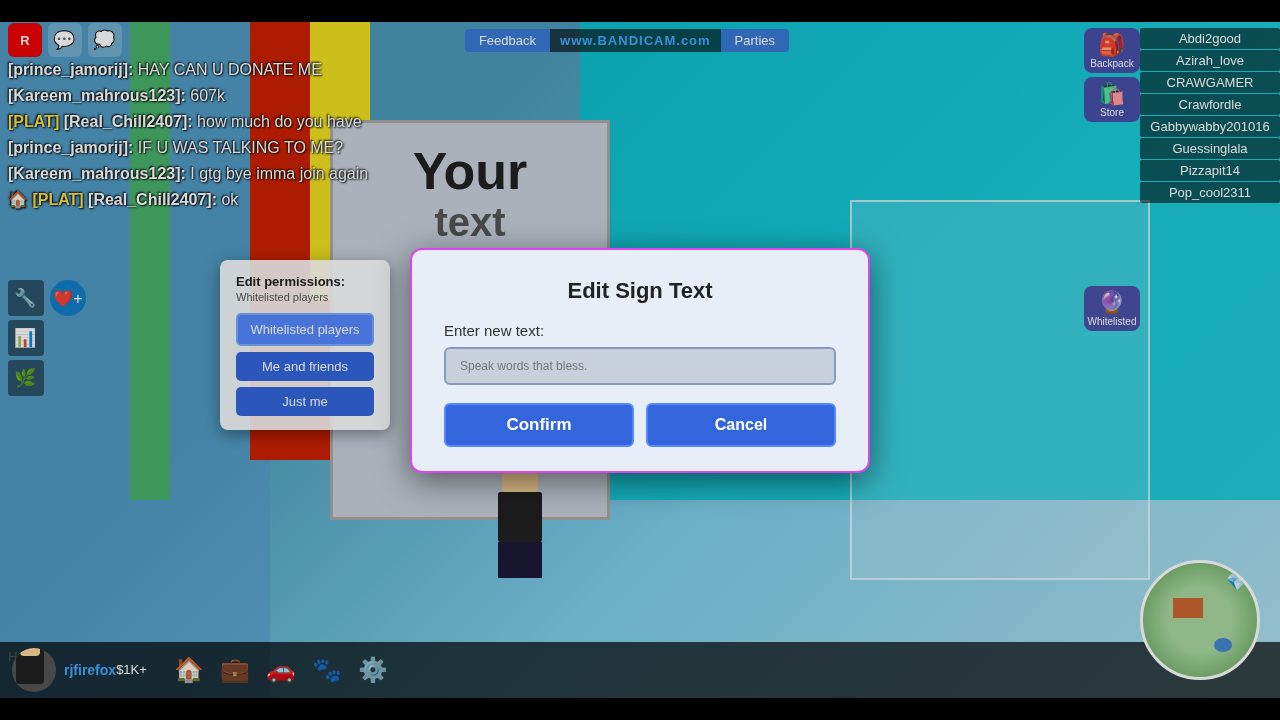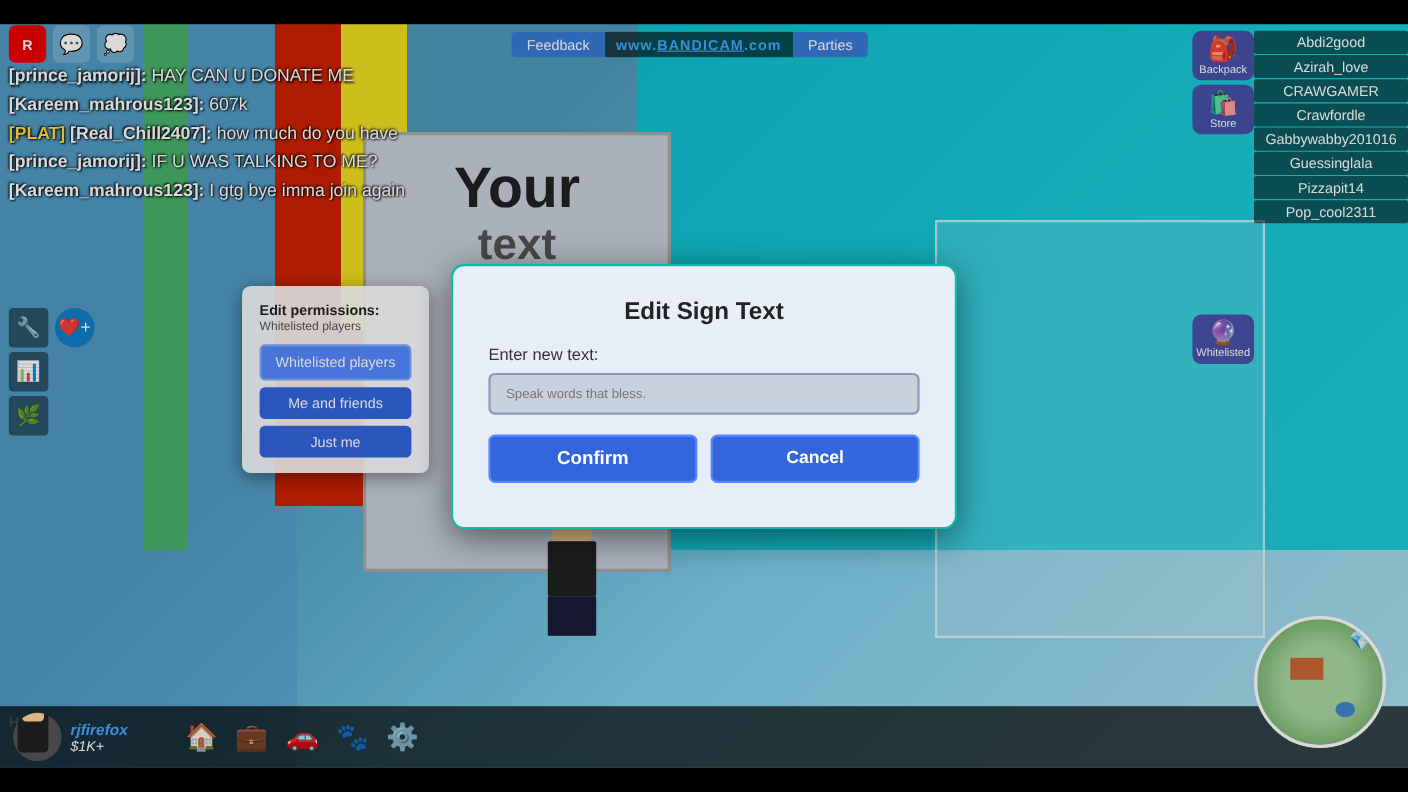--- a/index.html
+++ b/index.html
@@ -276,24 +276,24 @@
       inset: 0;
       background: rgba(0,0,0,0.15);
       z-index: 50;
       display: flex;
       align-items: center;
       justify-content: center;
     }
     #edit-sign-modal {
       background: #e8eef8;
       border-radius: 12px;
-      padding: 28px 32px 40px;
+      padding: 28px 32px 24px;
       width: 460px;
       box-shadow: 0 8px 32px rgba(0,0,0,0.5);
-      border: 2px solid #14b8a6;
+      border: 2px solid #d946ef;
     }
     .modal-title {
       text-align: center;
       font-size: 22px;
       font-weight: bold;
       color: #222;
       margin-bottom: 18px;
     }
     .modal-label {
       font-size: 15px;
@@ -374,23 +374,22 @@
       width: 20px;
       height: 18px;
       background: #ffd899;
       border-radius: 4px;
       position: absolute;
       top: -10px;
       left: 4px;
     }
     #player-info {
       display: flex;
-      flex-direction: column;
-      margin-right: 24px;
-      font-style: italic;
+      flex-direction: row;
+      margin-right: 0;
     }
     .player-name-tag {
       color: #4af;
       font-size: 14px;
       font-weight: bold;
     }
     .player-money {
       color: #fff;
       font-size: 13px;
     }
@@ -514,33 +513,34 @@
 
 <div id="top-bar">
   <div id="top-left-icons">
     <div class="top-icon roblox-icon">R</div>
     <div class="top-icon chat-icon-btn">💬</div>
     <div class="top-icon bubble-icon-btn">💭</div>
   </div>
   <div id="top-center">
     <button class="feedback-btn">Feedback</button>
     <span class="bandicam-badge">
-      <span>www.<span style="color:#4af;text-decoration:underline;">BANDICAM</span>.com</span>
+      <span>www.<span style="color:#4af;">BANDICAM</span>.com</span>
     </span>
     <button class="parties-btn">Parties</button>
   </div>
   <div style="width:140px;"></div>
 </div>
 
 <div id="chat-panel">
   <div class="chat-message"><span class="chat-name">[prince_jamorij]:</span> HAY CAN U DONATE ME</div>
   <div class="chat-message"><span class="chat-name">[Kareem_mahrous123]:</span> 607k</div>
   <div class="chat-message"><span class="chat-plat">[PLAT]</span> <span class="chat-name">[Real_Chill2407]:</span> how much do you have</div>
   <div class="chat-message"><span class="chat-name">[prince_jamorij]:</span> IF U WAS TALKING TO ME?</div>
   <div class="chat-message"><span class="chat-name">[Kareem_mahrous123]:</span> I gtg bye imma join again</div>
+  <div class="chat-message">🏠 <span class="chat-plat">[PLAT]</span> <span class="chat-name">[Real_Chill2407]:</span> ok</div>
 </div>
 
 <div id="player-list">
   <div class="player-item">Abdi2good</div>
   <div class="player-item">Azirah_love</div>
   <div class="player-item">CRAWGAMER</div>
   <div class="player-item">Crawfordle</div>
   <div class="player-item">Gabbywabby201016</div>
   <div class="player-item">Guessinglala</div>
   <div class="player-item">Pizzapit14</div>

